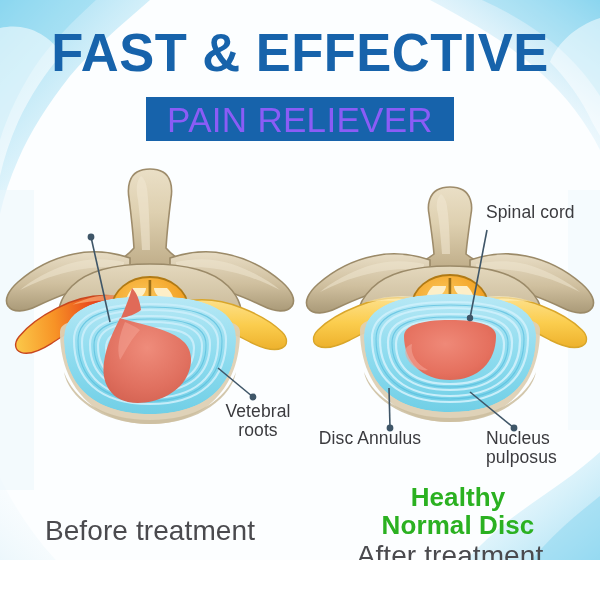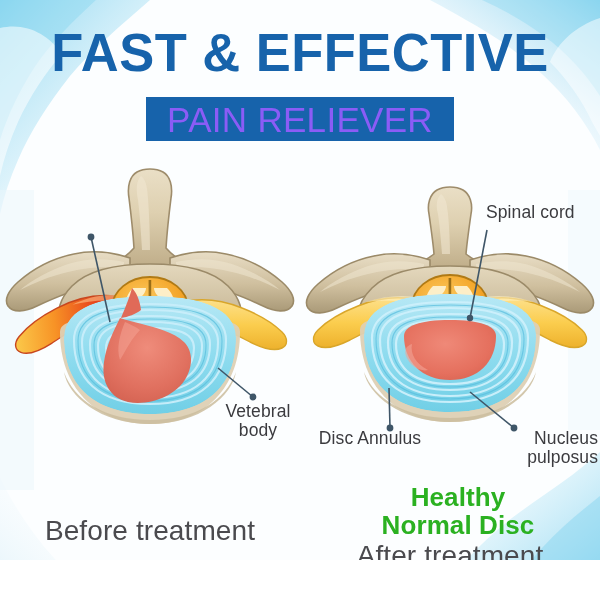--- a/index.html
+++ b/index.html
@@ -67,21 +67,21 @@
     font-size: 17.5px;
     color: #3b3b3f;
     font-weight: 400;
     letter-spacing: 0.1px;
   }
 
   #lbl-compressed { left: 10px;  top: 168px; width: 140px; text-align: center; }
   #lbl-spinal     { left: 486px; top: 203px; width: 114px; text-align: left; }
   #lbl-vetebral   { left: 200px; top: 402px; width: 116px; text-align: center; }
   #lbl-annulus    { left: 308px; top: 429px; width: 124px; text-align: center; }
-  #lbl-nucleus    { left: 486px; top: 429px; width: 112px; text-align: right; }
+  #lbl-nucleus    { left: 486px; top: 429px; width: 112px; text-align: left; }
 
   
   .cap-title {
     font-size: 26px;
     font-weight: 700;
     text-align: center;
     letter-spacing: 0.1px;
   }
   .cap-sub {
     font-size: 28px;
@@ -378,21 +378,21 @@
     </g>
   </svg>
 
   <div class="txt" id="headline">FAST &amp; EFFECTIVE</div>
 
   <div id="banner"></div>
   <div class="txt" id="banner-label">PAIN RELIEVER</div>
 
   <div class="txt callout" id="lbl-spinal">Spinal cord</div>
   <div class="txt callout" id="lbl-vetebral">Vetebral
-body</div>
+roots</div>
   <div class="txt callout" id="lbl-annulus">Disc Annulus</div>
   <div class="txt callout" id="lbl-nucleus">Nucleus
 pulposus</div>
 
   <div class="txt cap-sub" id="cap-left-sub">Before treatment</div>
 
   <div class="txt cap-title" id="cap-right-title">Healthy
 Normal Disc</div>
   <div class="txt cap-sub" id="cap-right-sub">After treatment</div>
 

